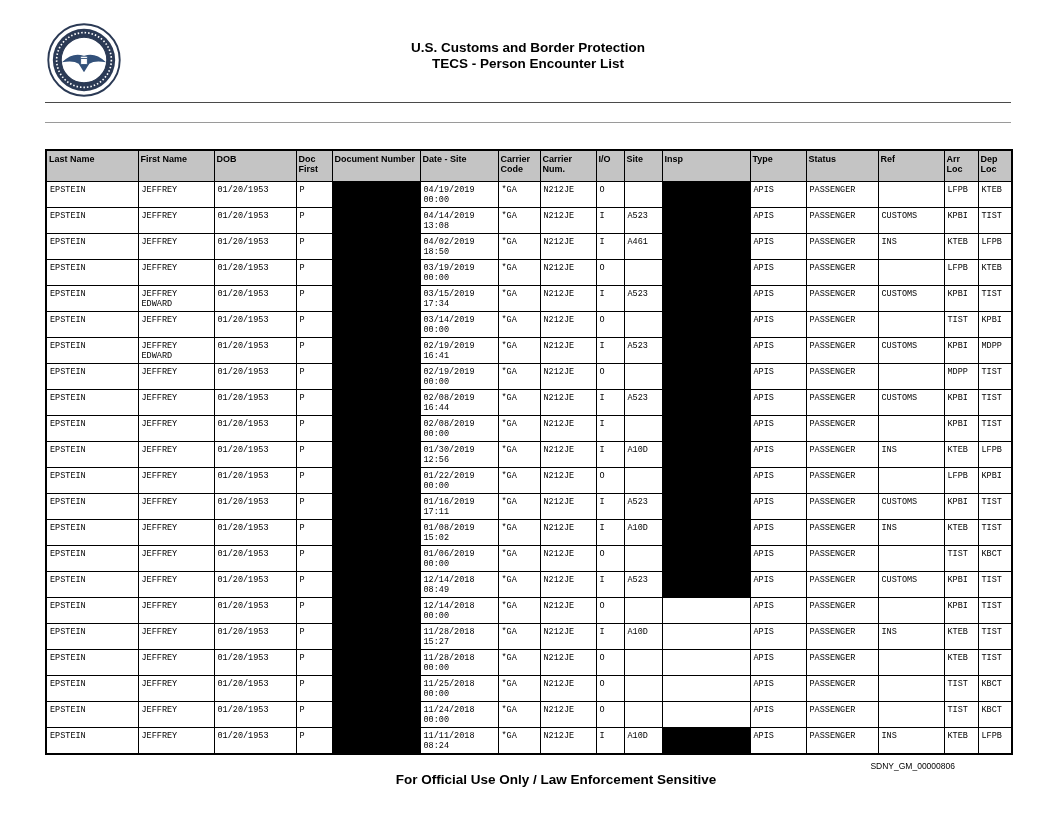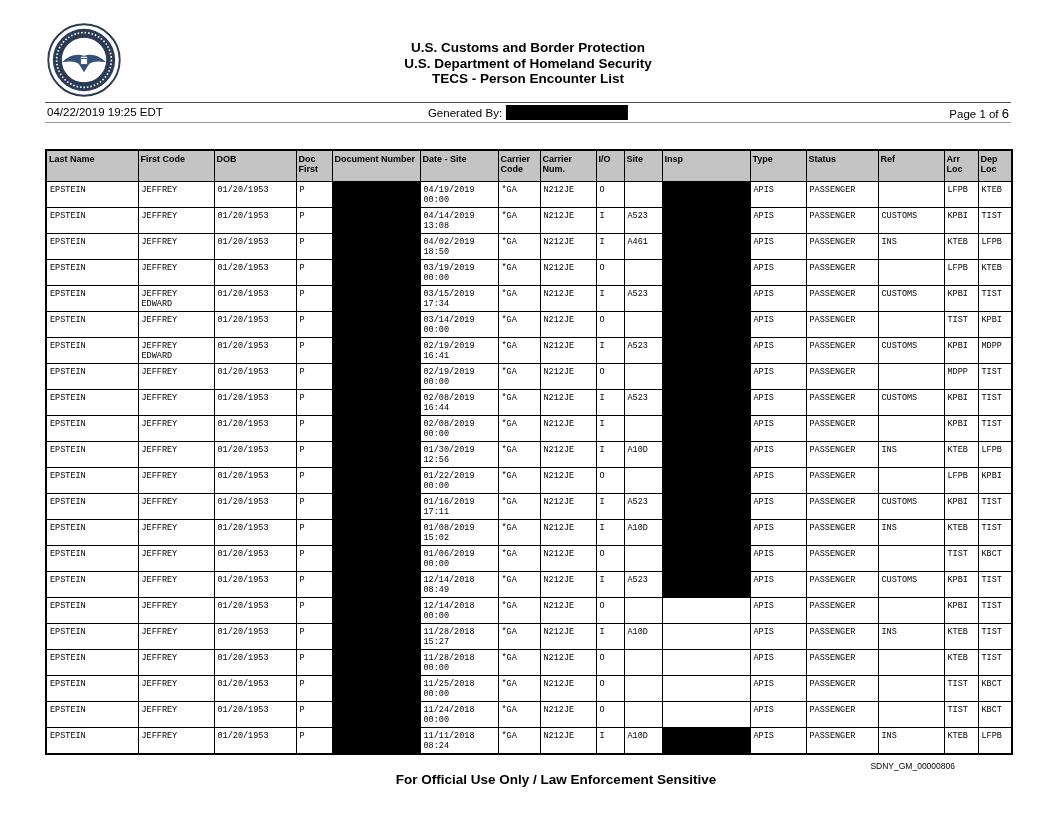--- a/index.html
+++ b/index.html
@@ -54,37 +54,25 @@
       <circle cx="50" cy="50" r="36" fill="none" stroke="#ffffff" stroke-width="2.2" stroke-dasharray="2 2.6"></circle>
       <circle cx="50" cy="50" r="30" fill="#ffffff" stroke="#2b3a55" stroke-width="1.5"></circle>
       <path d="M21 53 Q36 39 50 45 Q64 39 79 53 Q64 50 57 55 L50 66 L43 55 Q36 50 21 53 Z" fill="#33517a"></path>
       <rect x="45.5" y="45" width="9" height="11" rx="1.5" fill="#ffffff" stroke="#33517a" stroke-width="1.2"></rect>
       <path d="M46 48 h8" stroke="#33517a" stroke-width="1.2"></path>
     </svg>
   </div>
 
   <div class="title-block">
     <div>U.S. Customs and Border Protection</div>
-    <div>U.S. Department of Homeland Security</div>
     <div>TECS - Person Encounter List</div>
   </div>
 
   <div class="rule rule-top"></div>
 
-  <div class="meta-row">
-    <span class="meta-left">04/22/2019 19:25 EDT</span>
-    <span class="meta-center">
-      <span>Generated By:</span>
-      <span class="redact-box"></span>
-    </span>
-    <span class="meta-right">
-      <span>Page 1 of</span>
-      <span class="pagenum">6</span>
-    </span>
-  </div>
 
   <div class="rule rule-bottom"></div>
 
   <table class="enc-table">
     <colgroup>
       <col style="width:92px">
         <col style="width:76px">
         <col style="width:82px">
       <col style="width:36px">
         <col style="width:88px">
@@ -96,21 +84,21 @@
         <col style="width:88px">
         <col style="width:56px">
       <col style="width:72px">
         <col style="width:66px">
         <col style="width:34px">
       <col style="width:34px">
     </colgroup>
     <thead>
       <tr>
           <th>Last Name</th>
-          <th>First Code</th>
+          <th>First Name</th>
           <th>DOB</th>
           <th>Doc First</th>
           <th>Document Number</th>
           <th>Date - Site</th>
           <th>Carrier Code</th>
           <th>Carrier Num.</th>
           <th>I/O</th>
           <th>Site</th>
           <th>Insp</th>
           <th>Type</th>

